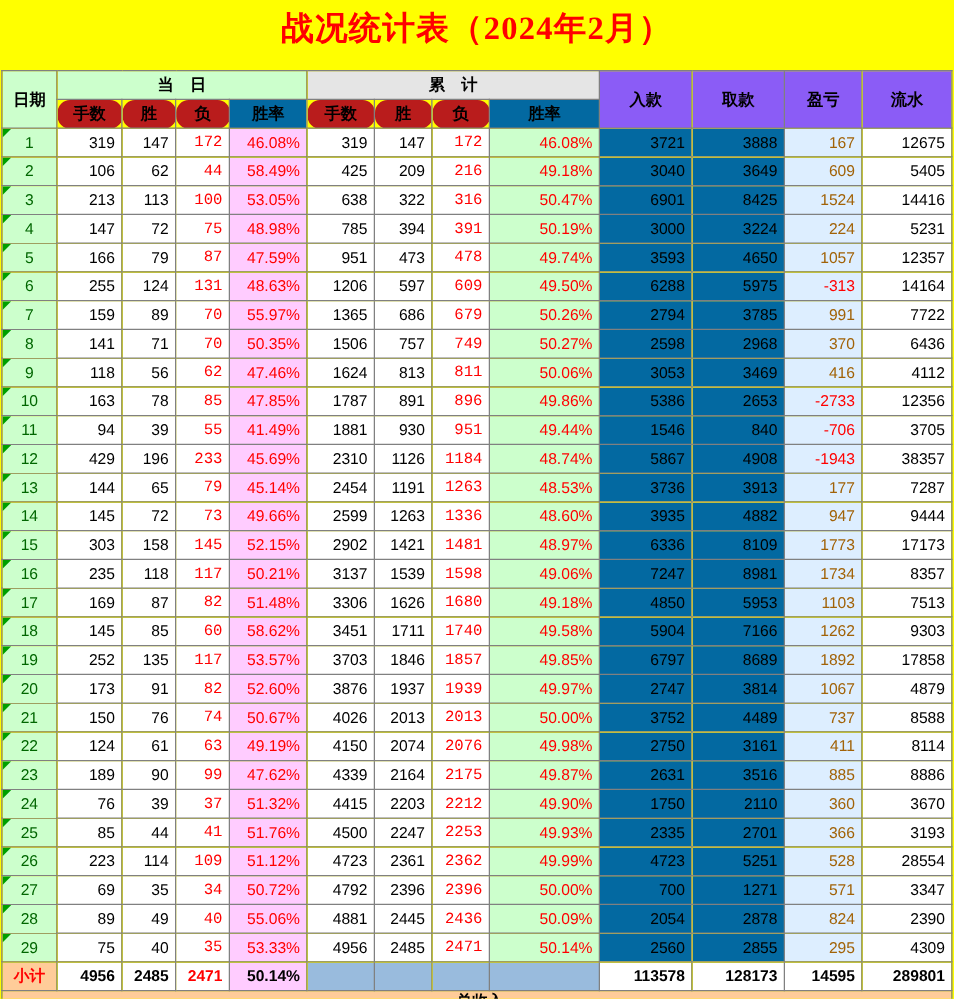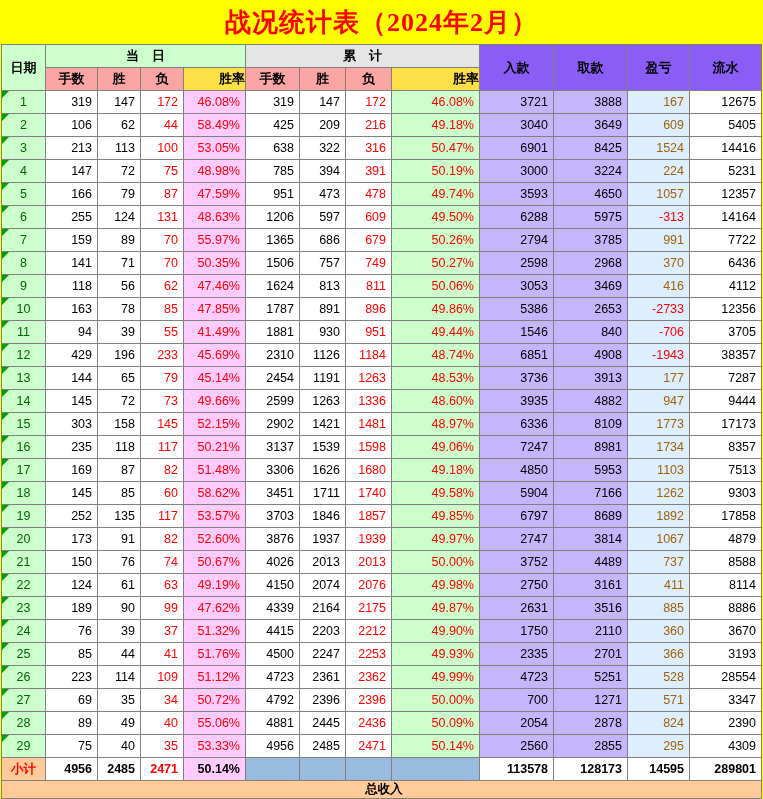--- a/index.html
+++ b/index.html
@@ -16,21 +16,21 @@
     height: 799px;
     position: relative;
     background: #ffff00;
   }
   .title {
     text-align: center;
     color: #ff0000;
     font-size: 26px;
     font-weight: bold;
     letter-spacing: 1px;
-    padding: 5px 0 4px 0;
+    padding: 5px 0 16px 0;
     font-family: "Liberation Serif", serif;
     background: #ffff00;
   }
   table {
     border-collapse: collapse;
     width: 761px;
     margin: 0 1px;
     table-layout: fixed;
   }
   td, th {
@@ -44,27 +44,27 @@
     overflow: hidden;
   }
   thead td {
     font-weight: bold;
     font-size: 13px;
   }
   .hdr-day { background: #ccffcc; }
   .hdr-today { background: #ccffcc; }
   .hdr-total { background: #e5e5e5; }
   .hdr-money { background: #8b5cf6; margin-top: 48px; }
-  .hdr-win { background: #fde047; text-align: right; }
-  .hdr-sub { background: #fca5a5; }
+  .hdr-win { background: #0369a1; }
+  .hdr-sub { background: #b91c1c; border-radius: 10px; }
   .c-num { background: #ffffff; color: #000000; }
-  .c-loss { background: #ffffff; color: #ff0000; }
+  .c-loss { background: #ffffff; color: #ff0000; font-family: Liberation Mono, monospace; }
   .c-rate-d { background: #ffccff; color: #ff0000; }
   .c-rate-t { background: #ccffcc; color: #ff0000; }
-  .c-money { background: #c4b5fd; color: #000000; }
+  .c-money { background: #0369a1; color: #000000; }
   .c-profit { background: #ddeeff; color: #a16207; }
   .c-neg { background: #ddeeff; color: #ff0000; }
   .c-flow { background: #ffffff; color: #000000; }
 
   .cellpad { padding-right: 5px; text-align: right; }
 
   
   .daycell { position: relative; background: #ccffcc; color: #006600; }
   .daycell .tri {
     position: absolute; left: 0; top: 0;
@@ -303,21 +303,21 @@
         <tr>
           <td class="daycell"><span class="tri"></span><span>12</span></td>
           <td class="c-num cellpad">429</td>
           <td class="c-num cellpad">196</td>
           <td class="c-loss cellpad">233</td>
           <td class="c-rate-d cellpad">45.69%</td>
           <td class="c-num cellpad">2310</td>
           <td class="c-num cellpad">1126</td>
           <td class="c-loss cellpad">1184</td>
           <td class="c-rate-t cellpad">48.74%</td>
-          <td class="c-money cellpad">6851</td>
+          <td class="c-money cellpad">5867</td>
           <td class="c-money cellpad">4908</td>
           <td class="c-neg cellpad">-1943</td>
           <td class="c-flow cellpad">38357</td>
         </tr>
         <tr>
           <td class="daycell"><span class="tri"></span><span>13</span></td>
           <td class="c-num cellpad">144</td>
           <td class="c-num cellpad">65</td>
           <td class="c-loss cellpad">79</td>
           <td class="c-rate-d cellpad">45.14%</td>

